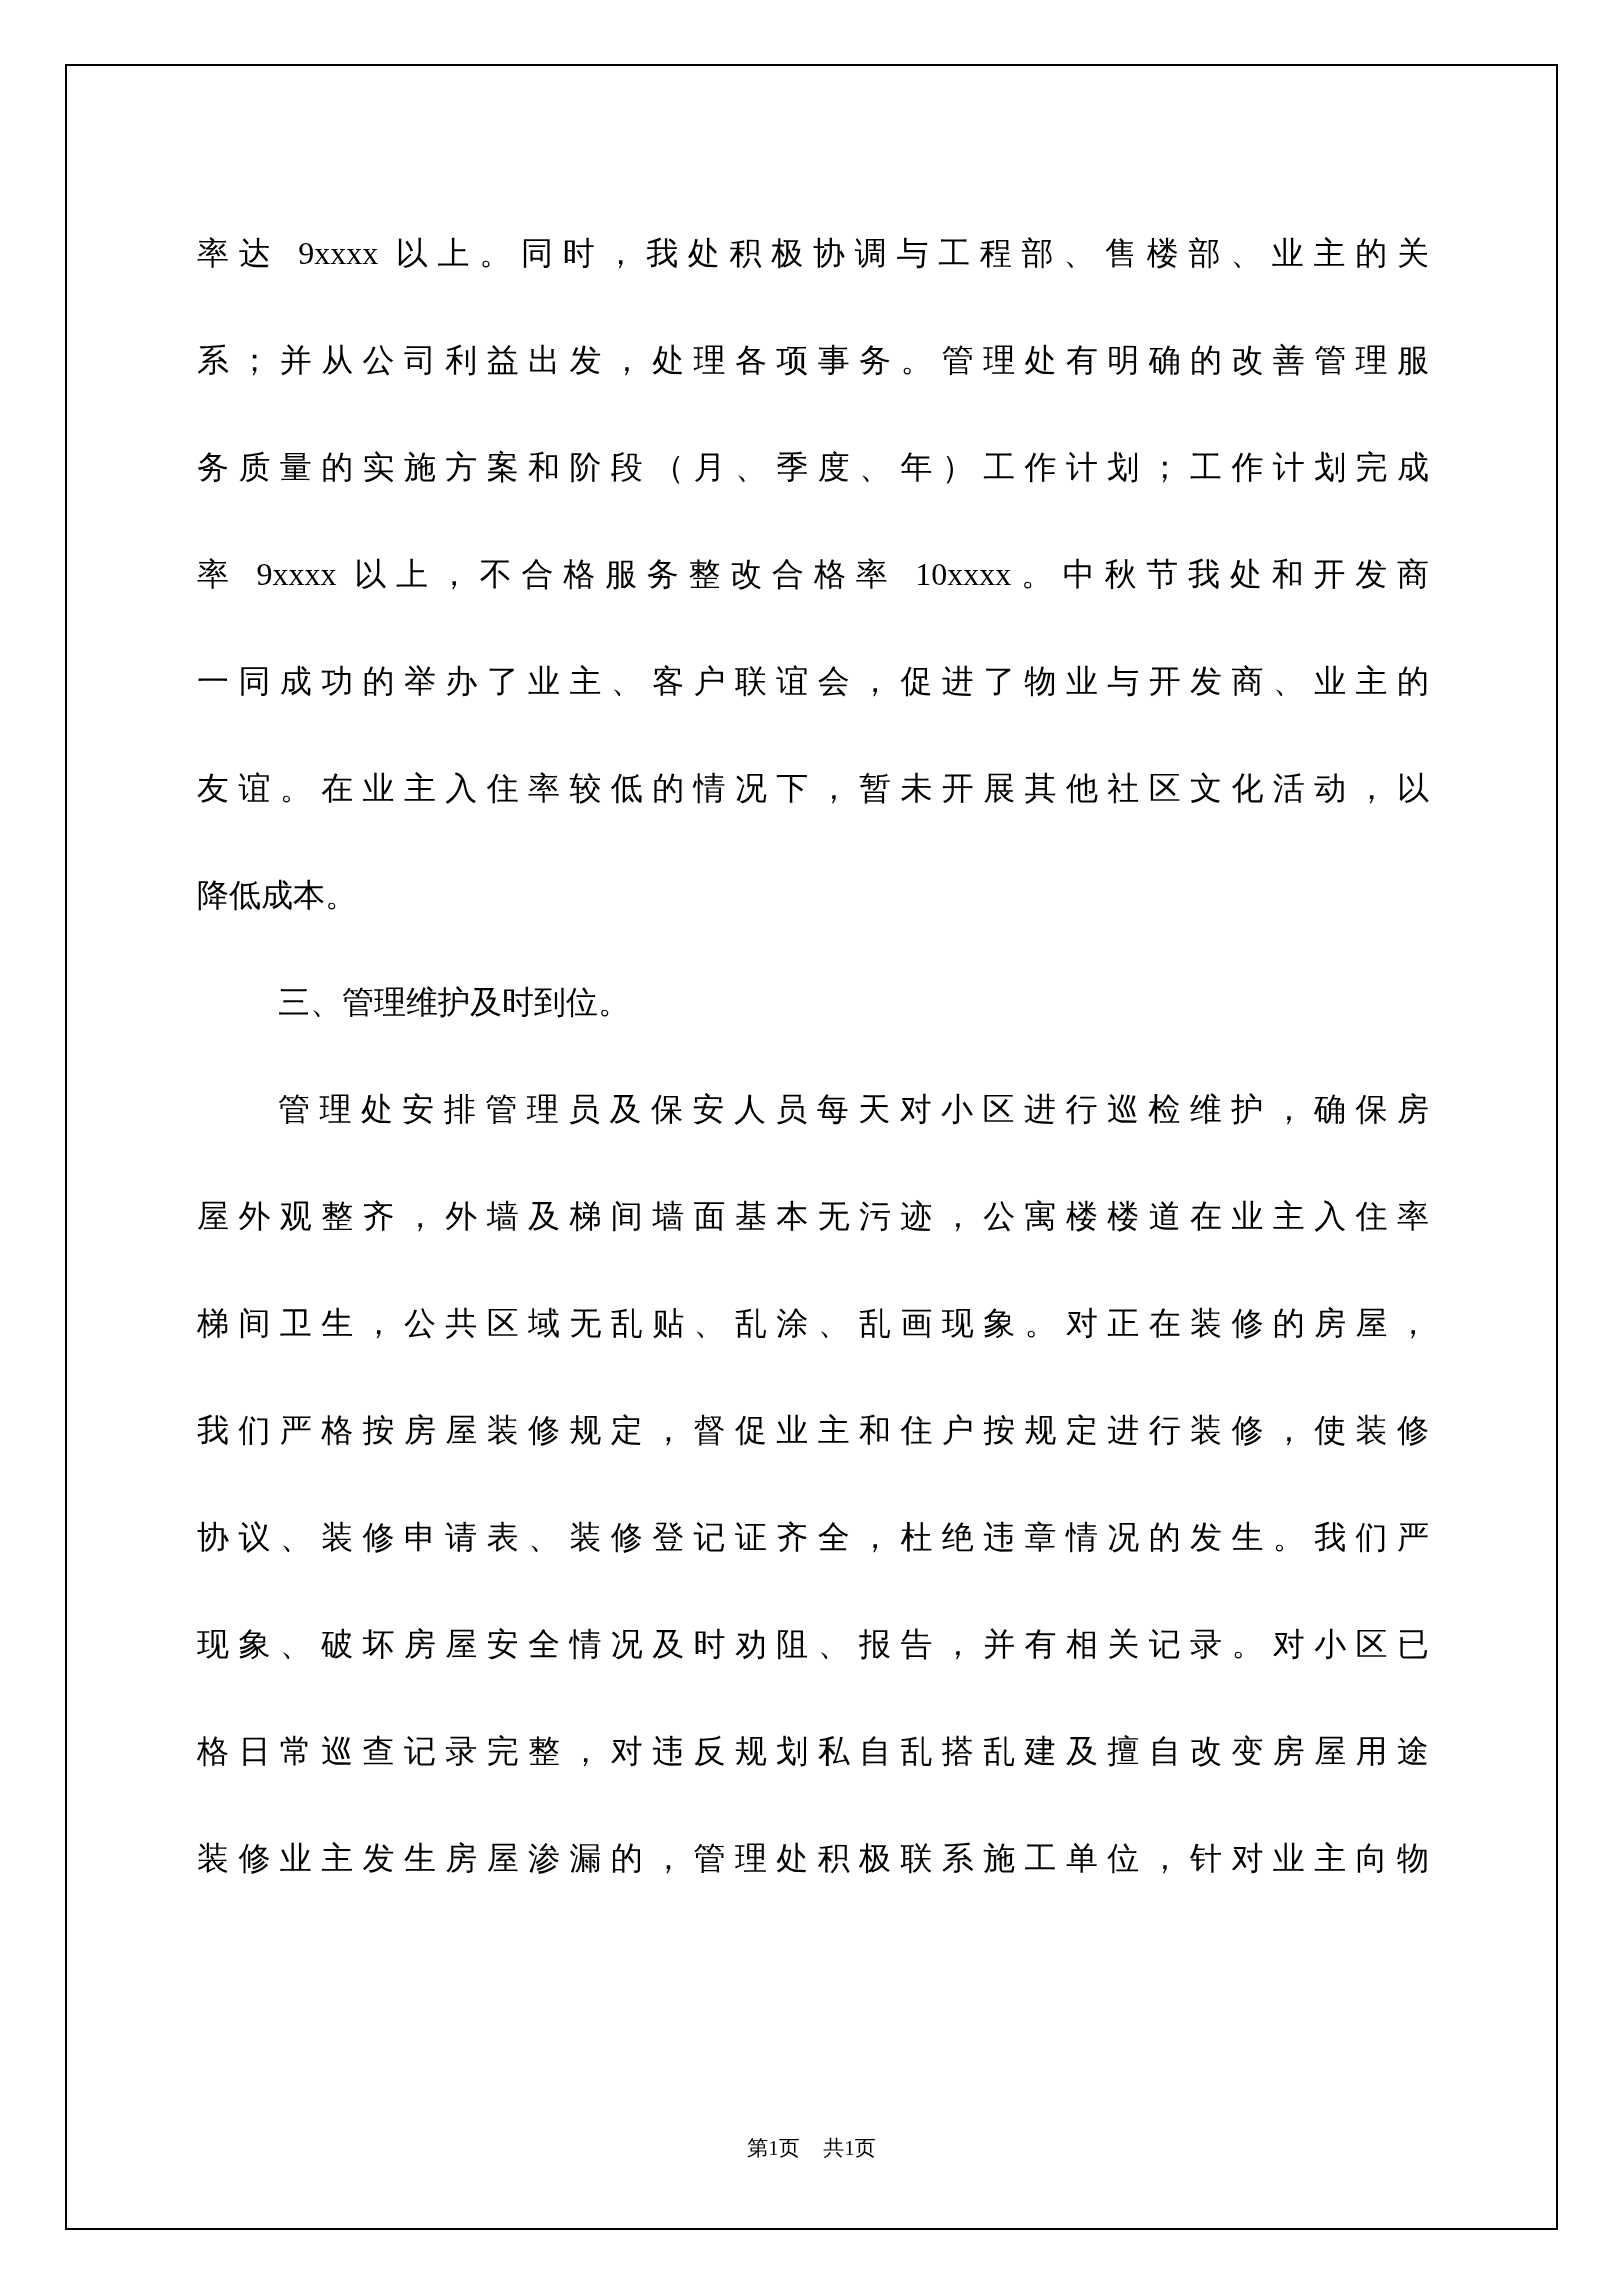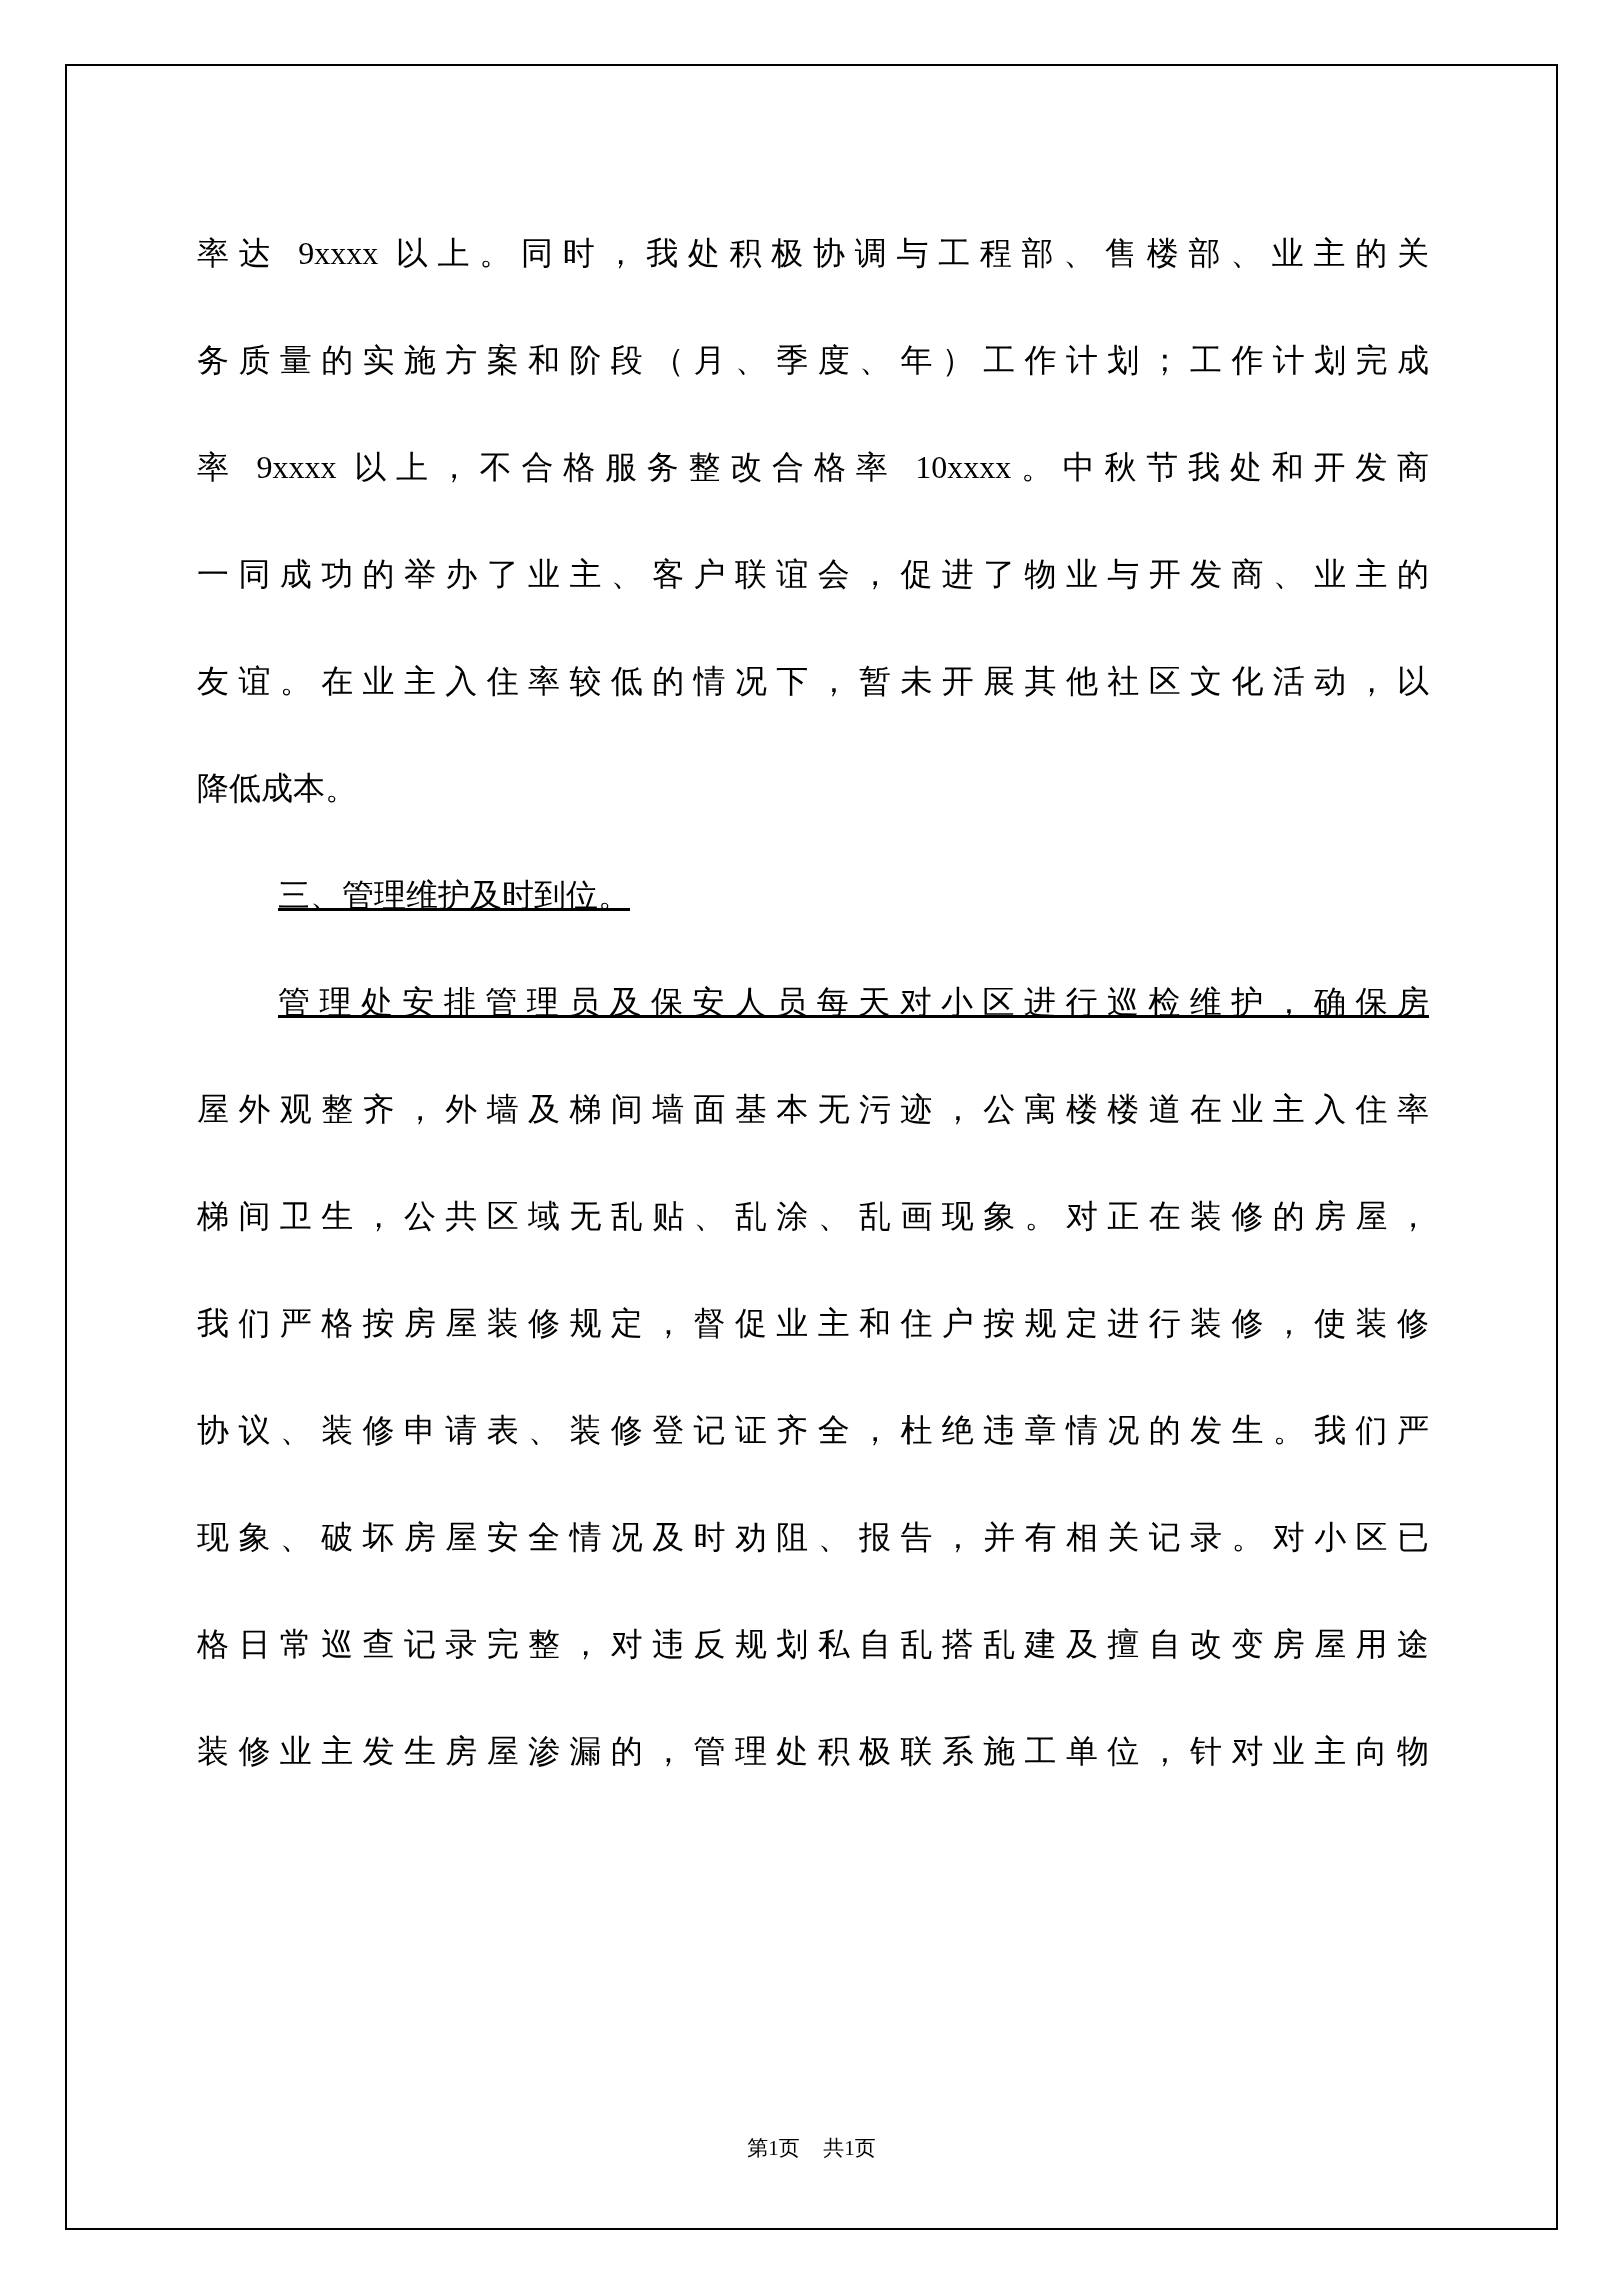--- a/index.html
+++ b/index.html
@@ -39,21 +39,20 @@
     text-align: justify;
     text-align-last: justify;
     letter-spacing: 0;
   }
   .line.short {
     text-align: center;
     text-align-last: left;
   }
   .line.indent {
     text-indent: 81px;
-    text-decoration: underline;
   }
   .footer {
     position: absolute;
     left: 0;
     top: 2131px;
     width: 1623px;
     height: 34px;
     line-height: 34px;
     text-align: center;
     font-size: 21px;
@@ -63,20 +62,21 @@
     margin-left: 23.6px;
   }
 </style>
 </head>
 <body>
 
 <div class="page-border"></div>
 
 <div class="text-block">
   <div class="line">率达 9xxxx 以上。同时，我处积极协调与工程部、售楼部、业主的关</div>
+  <div class="line">系；并从公司利益出发，处理各项事务。管理处有明确的改善管理服</div>
   <div class="line">务质量的实施方案和阶段（月、季度、年）工作计划；工作计划完成</div>
   <div class="line">率 9xxxx 以上，不合格服务整改合格率 10xxxx。中秋节我处和开发商</div>
   <div class="line">一同成功的举办了业主、客户联谊会，促进了物业与开发商、业主的</div>
   <div class="line">友谊。在业主入住率较低的情况下，暂未开展其他社区文化活动，以</div>
   <div class="line short">降低成本。</div>
   <div class="line short indent">三、管理维护及时到位。</div>
   <div class="line indent">管理处安排管理员及保安人员每天对小区进行巡检维护，确保房</div>
   <div class="line">屋外观整齐，外墙及梯间墙面基本无污迹，公寓楼楼道在业主入住率</div>
   <div class="line">梯间卫生，公共区域无乱贴、乱涂、乱画现象。对正在装修的房屋，</div>
   <div class="line">我们严格按房屋装修规定，督促业主和住户按规定进行装修，使装修</div>

